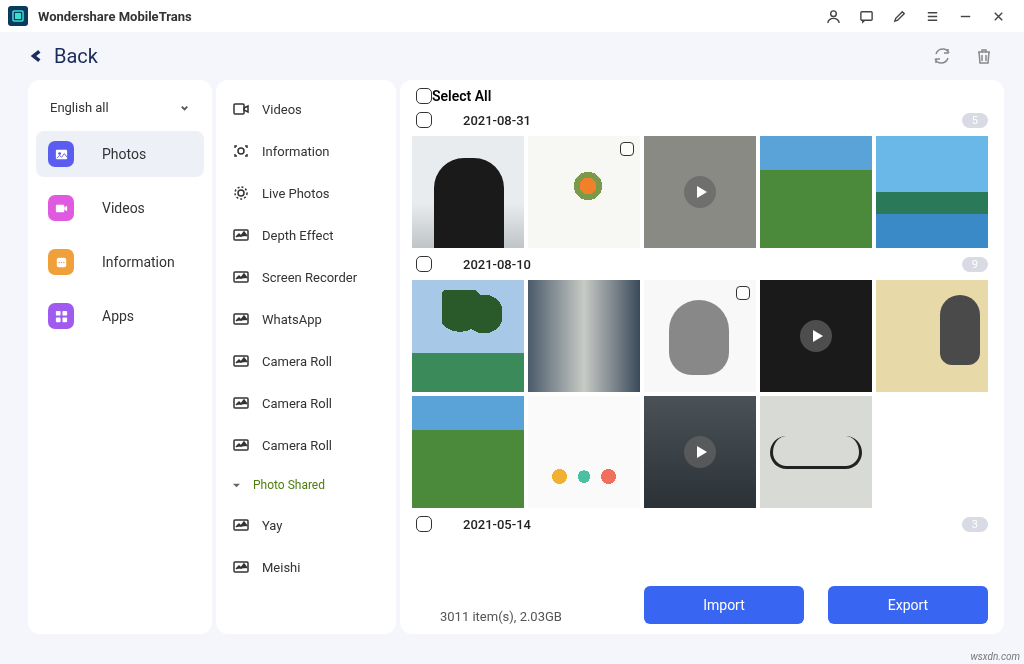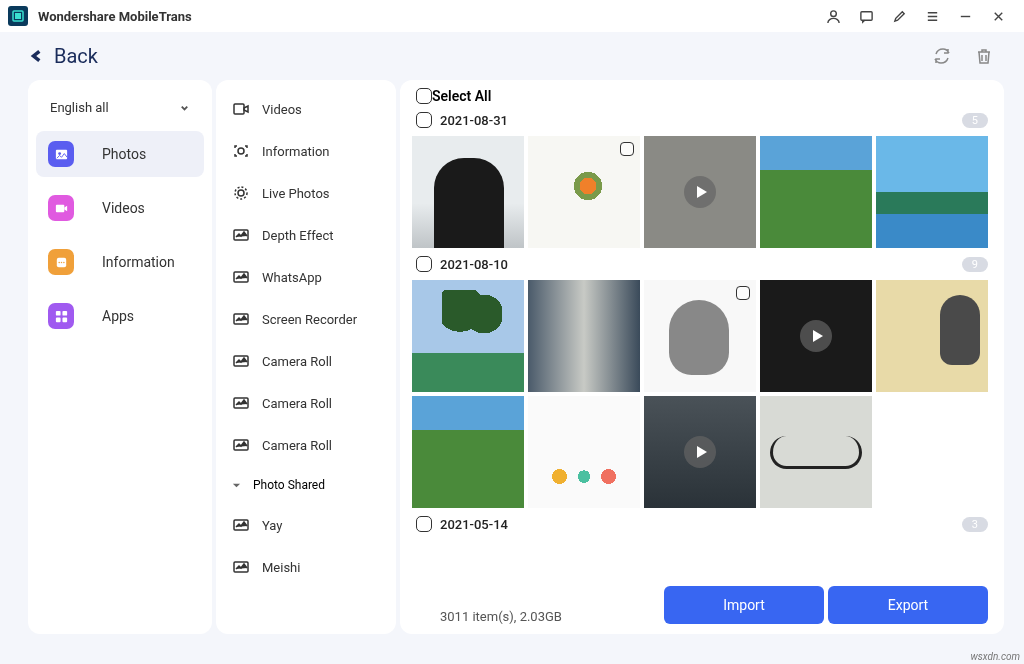--- a/index.html
+++ b/index.html
@@ -26,39 +26,39 @@
 .lang-sel svg { width: 11px; height: 11px; stroke: #555; fill: none; stroke-width: 2;}
 .cat { display: flex; align-items: center; gap: 28px; padding: 10px 12px; border-radius: 8px; margin-top: 8px; font-size: 14px; color: #333; cursor: pointer;}
 .cat.active { background: #eef0f8; }
 .cat .ico { width: 26px; height: 26px; border-radius: 7px; display: flex; align-items: center; justify-content: center; }
 .cat .ico svg { width: 15px; height: 15px; fill: #fff; }
 .ico-photos { background: #5a5df0; } .ico-videos { background: #e05ae0; } .ico-info { background: #f0a03a; } .ico-music { background: #3ac06a; } .ico-apps { background: #a05af0; }
 
 .mid { width: 180px; padding: 8px 0; margin-right: 4px; overflow-y: auto;}
 .sub { display: flex; align-items: center; gap: 12px; font-size: 13px; color: #333; padding: 12px 16px; cursor: pointer;}
 .sub svg { width: 18px; height: 18px; stroke: #333; fill: none; stroke-width: 1.5;}
-.sub.shared { font-size: 12px; color: #000000; }
+.sub.shared { font-size: 12px; color: #4d7c0f; }
 .sub.shared svg { width: 9px; height: 9px; fill: #666; stroke: none;}
 
 .right { flex: 1; padding: 6px 10px 10px 10px; position: relative; display: flex; flex-direction: column;}
 .sel-all { display: flex; align-items: center; padding: 2px 6px;}
 .checkbox { width: 16px; height: 16px; border: 1.5px solid #333; border-radius: 5px; cursor: pointer; flex-shrink: 0;}
 .sel-all span { font-size: 14px; font-weight: 600; }
-.group-head { display: flex; align-items: center; gap: 8px; padding: 6px 6px; position: relative;}
+.group-head { display: flex; align-items: center; gap: 31px; padding: 6px 6px; position: relative;}
 .group-head .date { font-size: 13px; font-weight: 500; color: #222; }
 .group-head .badge { margin-left: auto; background: #d8dbe3; color: #fff; font-size: 11px; padding: 1px 10px; border-radius: 10px;}
 .grid { display: flex; flex-wrap: wrap; gap: 4px; padding: 2px;}
 .thumb { width: 112px; height: 112px; background: #ccc; position: relative; cursor: pointer; overflow:hidden;}
 .thumb .tcheck { position: absolute; top: 6px; right: 6px; width: 14px; height: 14px; border: 1.5px solid #333; border-radius: 4px; background: rgba(255,255,255,0.6);}
 .thumb .play { position: absolute; top: 50%; left: 50%; transform: translate(-50%,-50%); width: 32px; height: 32px; background: rgba(100,100,100,0.7); border-radius: 50%; display: flex; align-items: center; justify-content: center;}
 .thumb .play::after { content: ''; border-left: 10px solid #fff; border-top: 6px solid transparent; border-bottom: 6px solid transparent; margin-left: 3px;}
 
 .footer { margin-top: auto; display: flex; align-items: flex-end; padding: 8px 6px 0 30px; gap: 20px;}
 .footer .status { font-size: 13px; color: #555; }
-.footer .btns { margin-left: auto; display: flex; gap: 4px;}
+.footer .btns { margin-left: auto; display: flex; gap: 24px;}
 .btn { width: 160px; height: 38px; background: #3866f2; color: #fff; border: none; border-radius: 6px; font-size: 14px; cursor: pointer;}
 
 .watermark { position: absolute; right: 4px; bottom: 2px; font-size: 10px; color: #777; font-style: italic;}
 
 
 .t-portrait { background: linear-gradient(#e8ecee 60%, #bfc4c7); }
 .t-portrait::after{content:'';position:absolute;left:22px;bottom:0;width:70px;height:90px;background:#1a1a1a;border-radius:30px 30px 0 0;}
 .t-flower { background:#f7f7f3;} .t-flower::after{content:'';position:absolute;left:40px;top:30px;width:40px;height:40px;background:radial-gradient(circle,#f0802a 0 30%,#7a9a4a 30% 50%,transparent 50%);}
 .t-airpods{background:#8a8a85;}
 .t-green{background:linear-gradient(#5aa3d8 0 30%,#4a8a3a 30%);}
@@ -215,28 +215,28 @@
           <rect x="2" y="4" width="14" height="10" rx="1"></rect>
           <path d="M4 11l3-3 2 2 3-4 3 4" fill="#333"></path>
         </svg>
         <span>Depth Effect</span>
       </div>
     <div class="sub">
         <svg viewBox="0 0 18 18">
           <rect x="2" y="4" width="14" height="10" rx="1"></rect>
           <path d="M4 11l3-3 2 2 3-4 3 4" fill="#333"></path>
         </svg>
+        <span>Screen Recorder</span>
+      </div>
+    <div class="sub">
+        <svg viewBox="0 0 18 18">
+          <rect x="2" y="4" width="14" height="10" rx="1"></rect>
+          <path d="M4 11l3-3 2 2 3-4 3 4" fill="#333"></path>
+        </svg>
         <span>WhatsApp</span>
-      </div>
-    <div class="sub">
-        <svg viewBox="0 0 18 18">
-          <rect x="2" y="4" width="14" height="10" rx="1"></rect>
-          <path d="M4 11l3-3 2 2 3-4 3 4" fill="#333"></path>
-        </svg>
-        <span>Screen Recorder</span>
       </div>
     <div class="sub">
         <svg viewBox="0 0 18 18">
           <rect x="2" y="4" width="14" height="10" rx="1"></rect>
           <path d="M4 11l3-3 2 2 3-4 3 4" fill="#333"></path>
         </svg>
         <span>Camera Roll</span>
       </div>
     <div class="sub">
         <svg viewBox="0 0 18 18">

